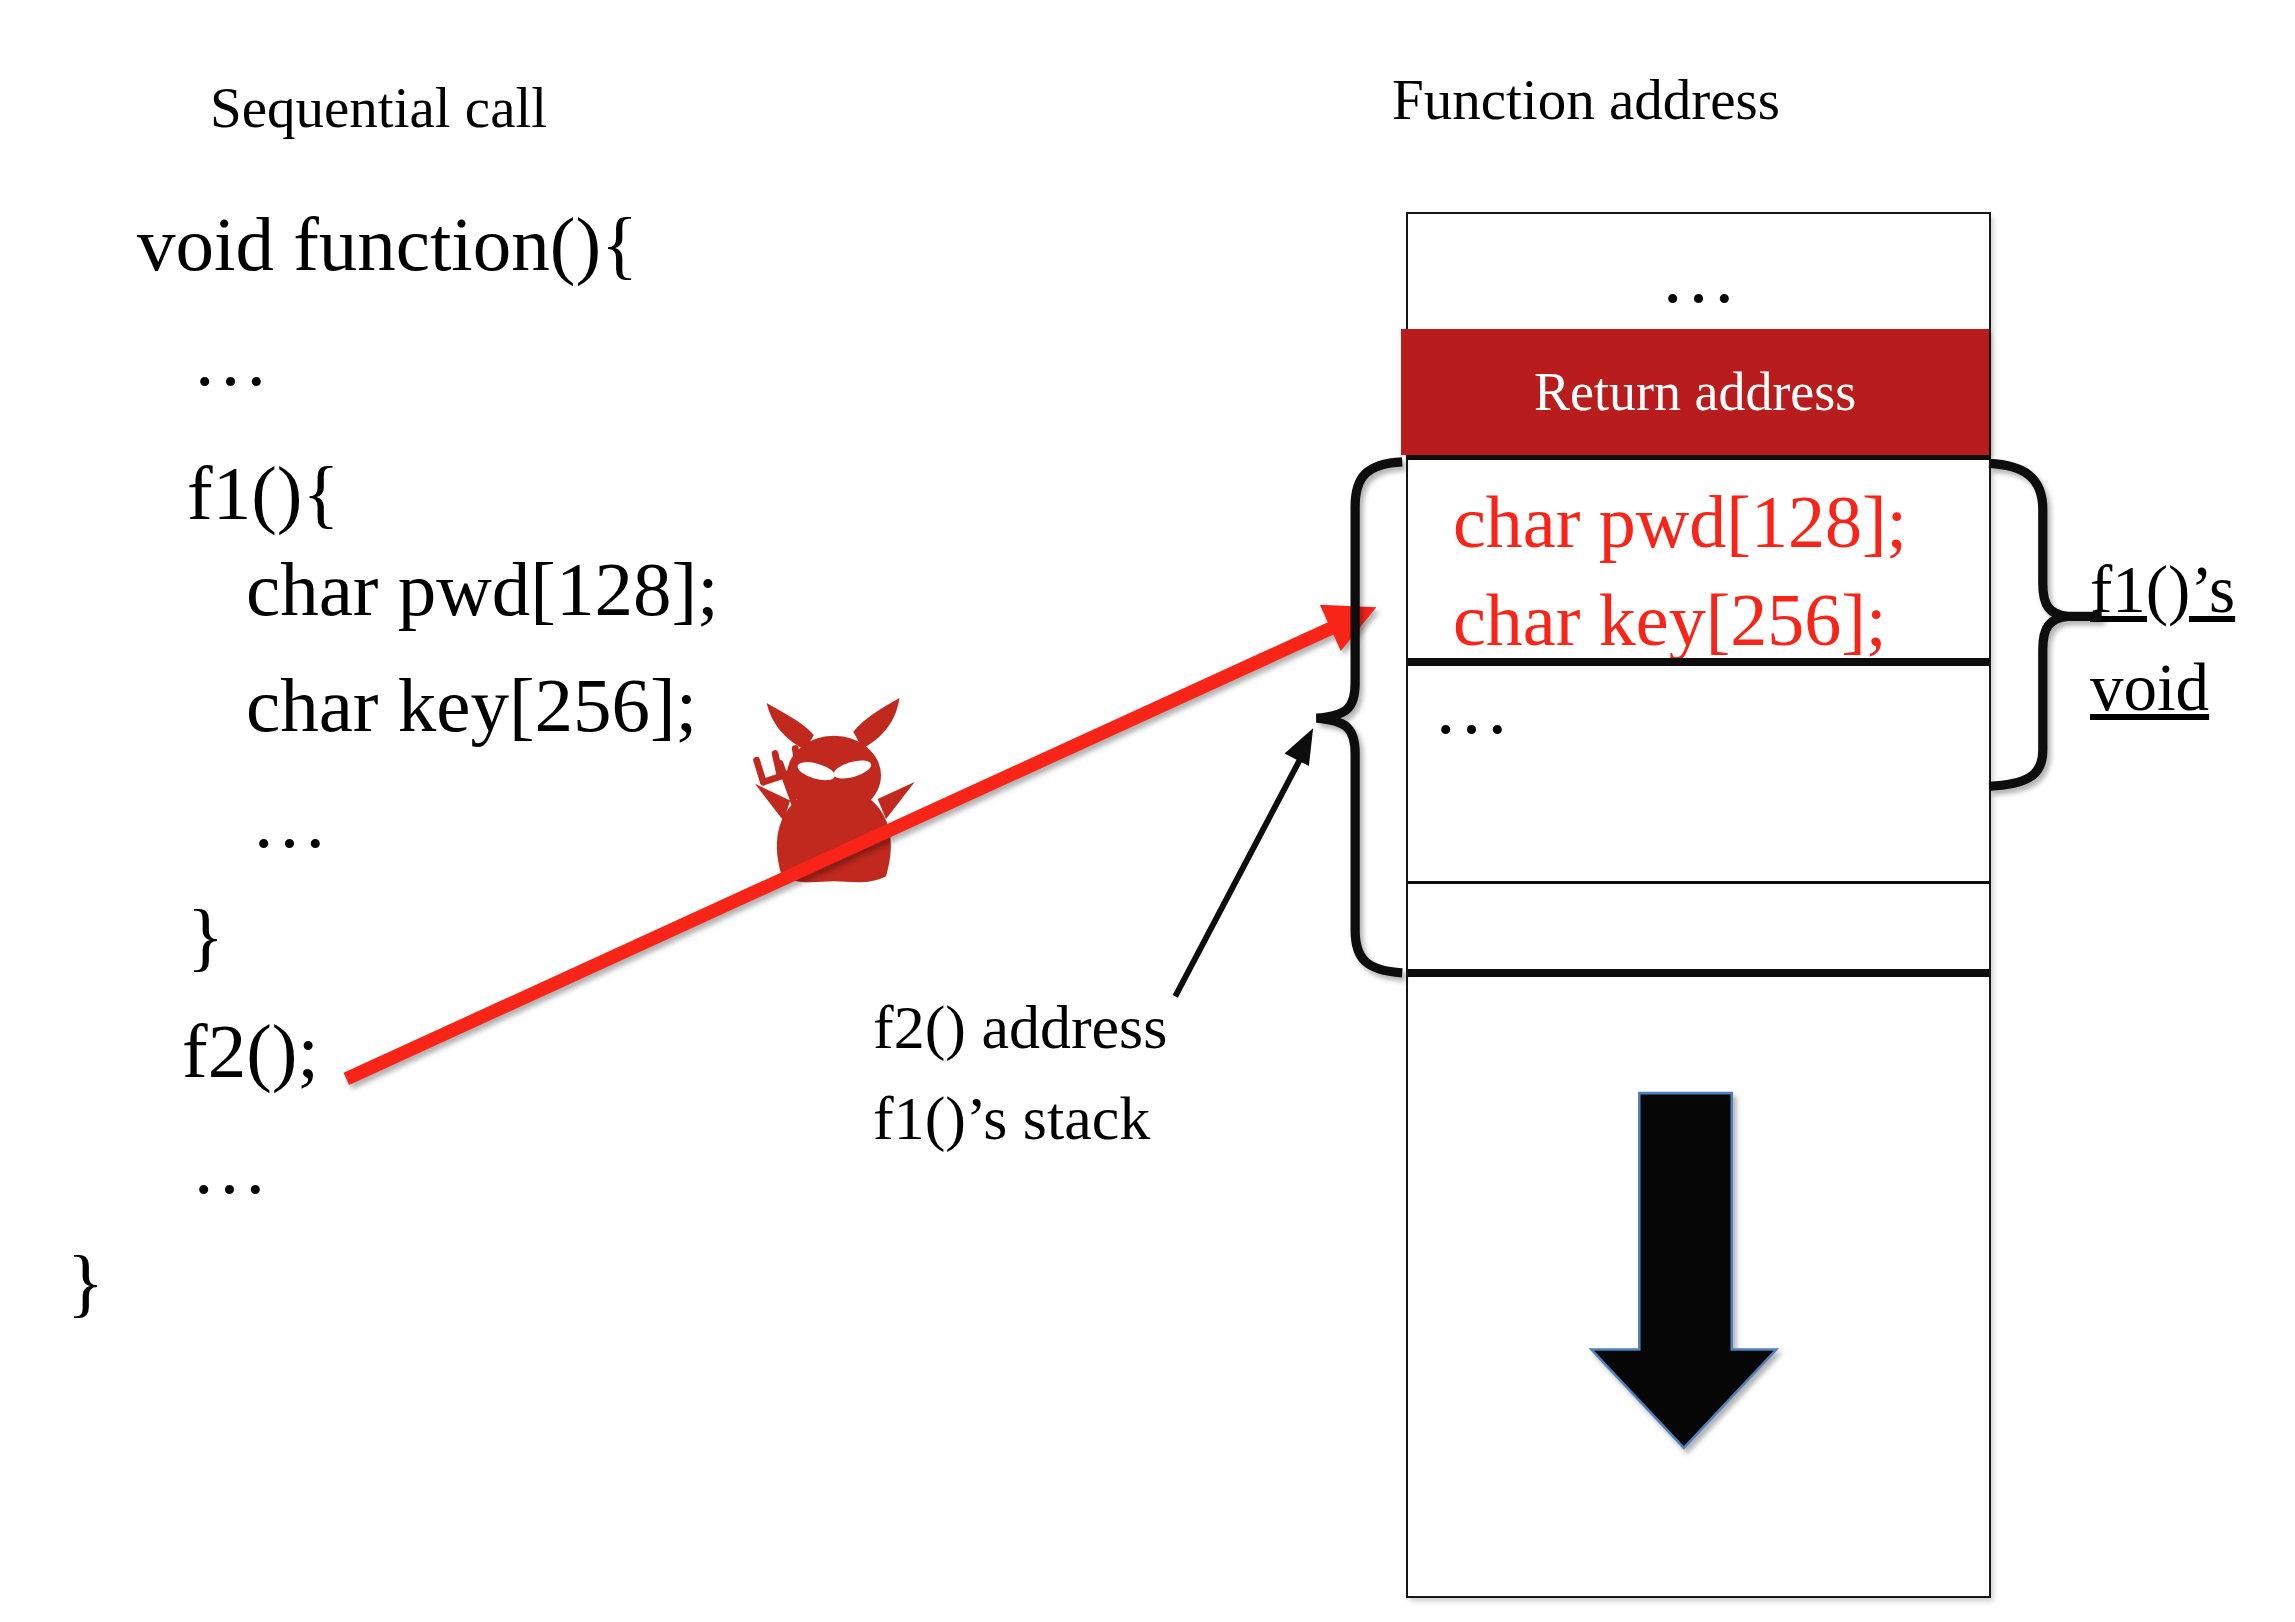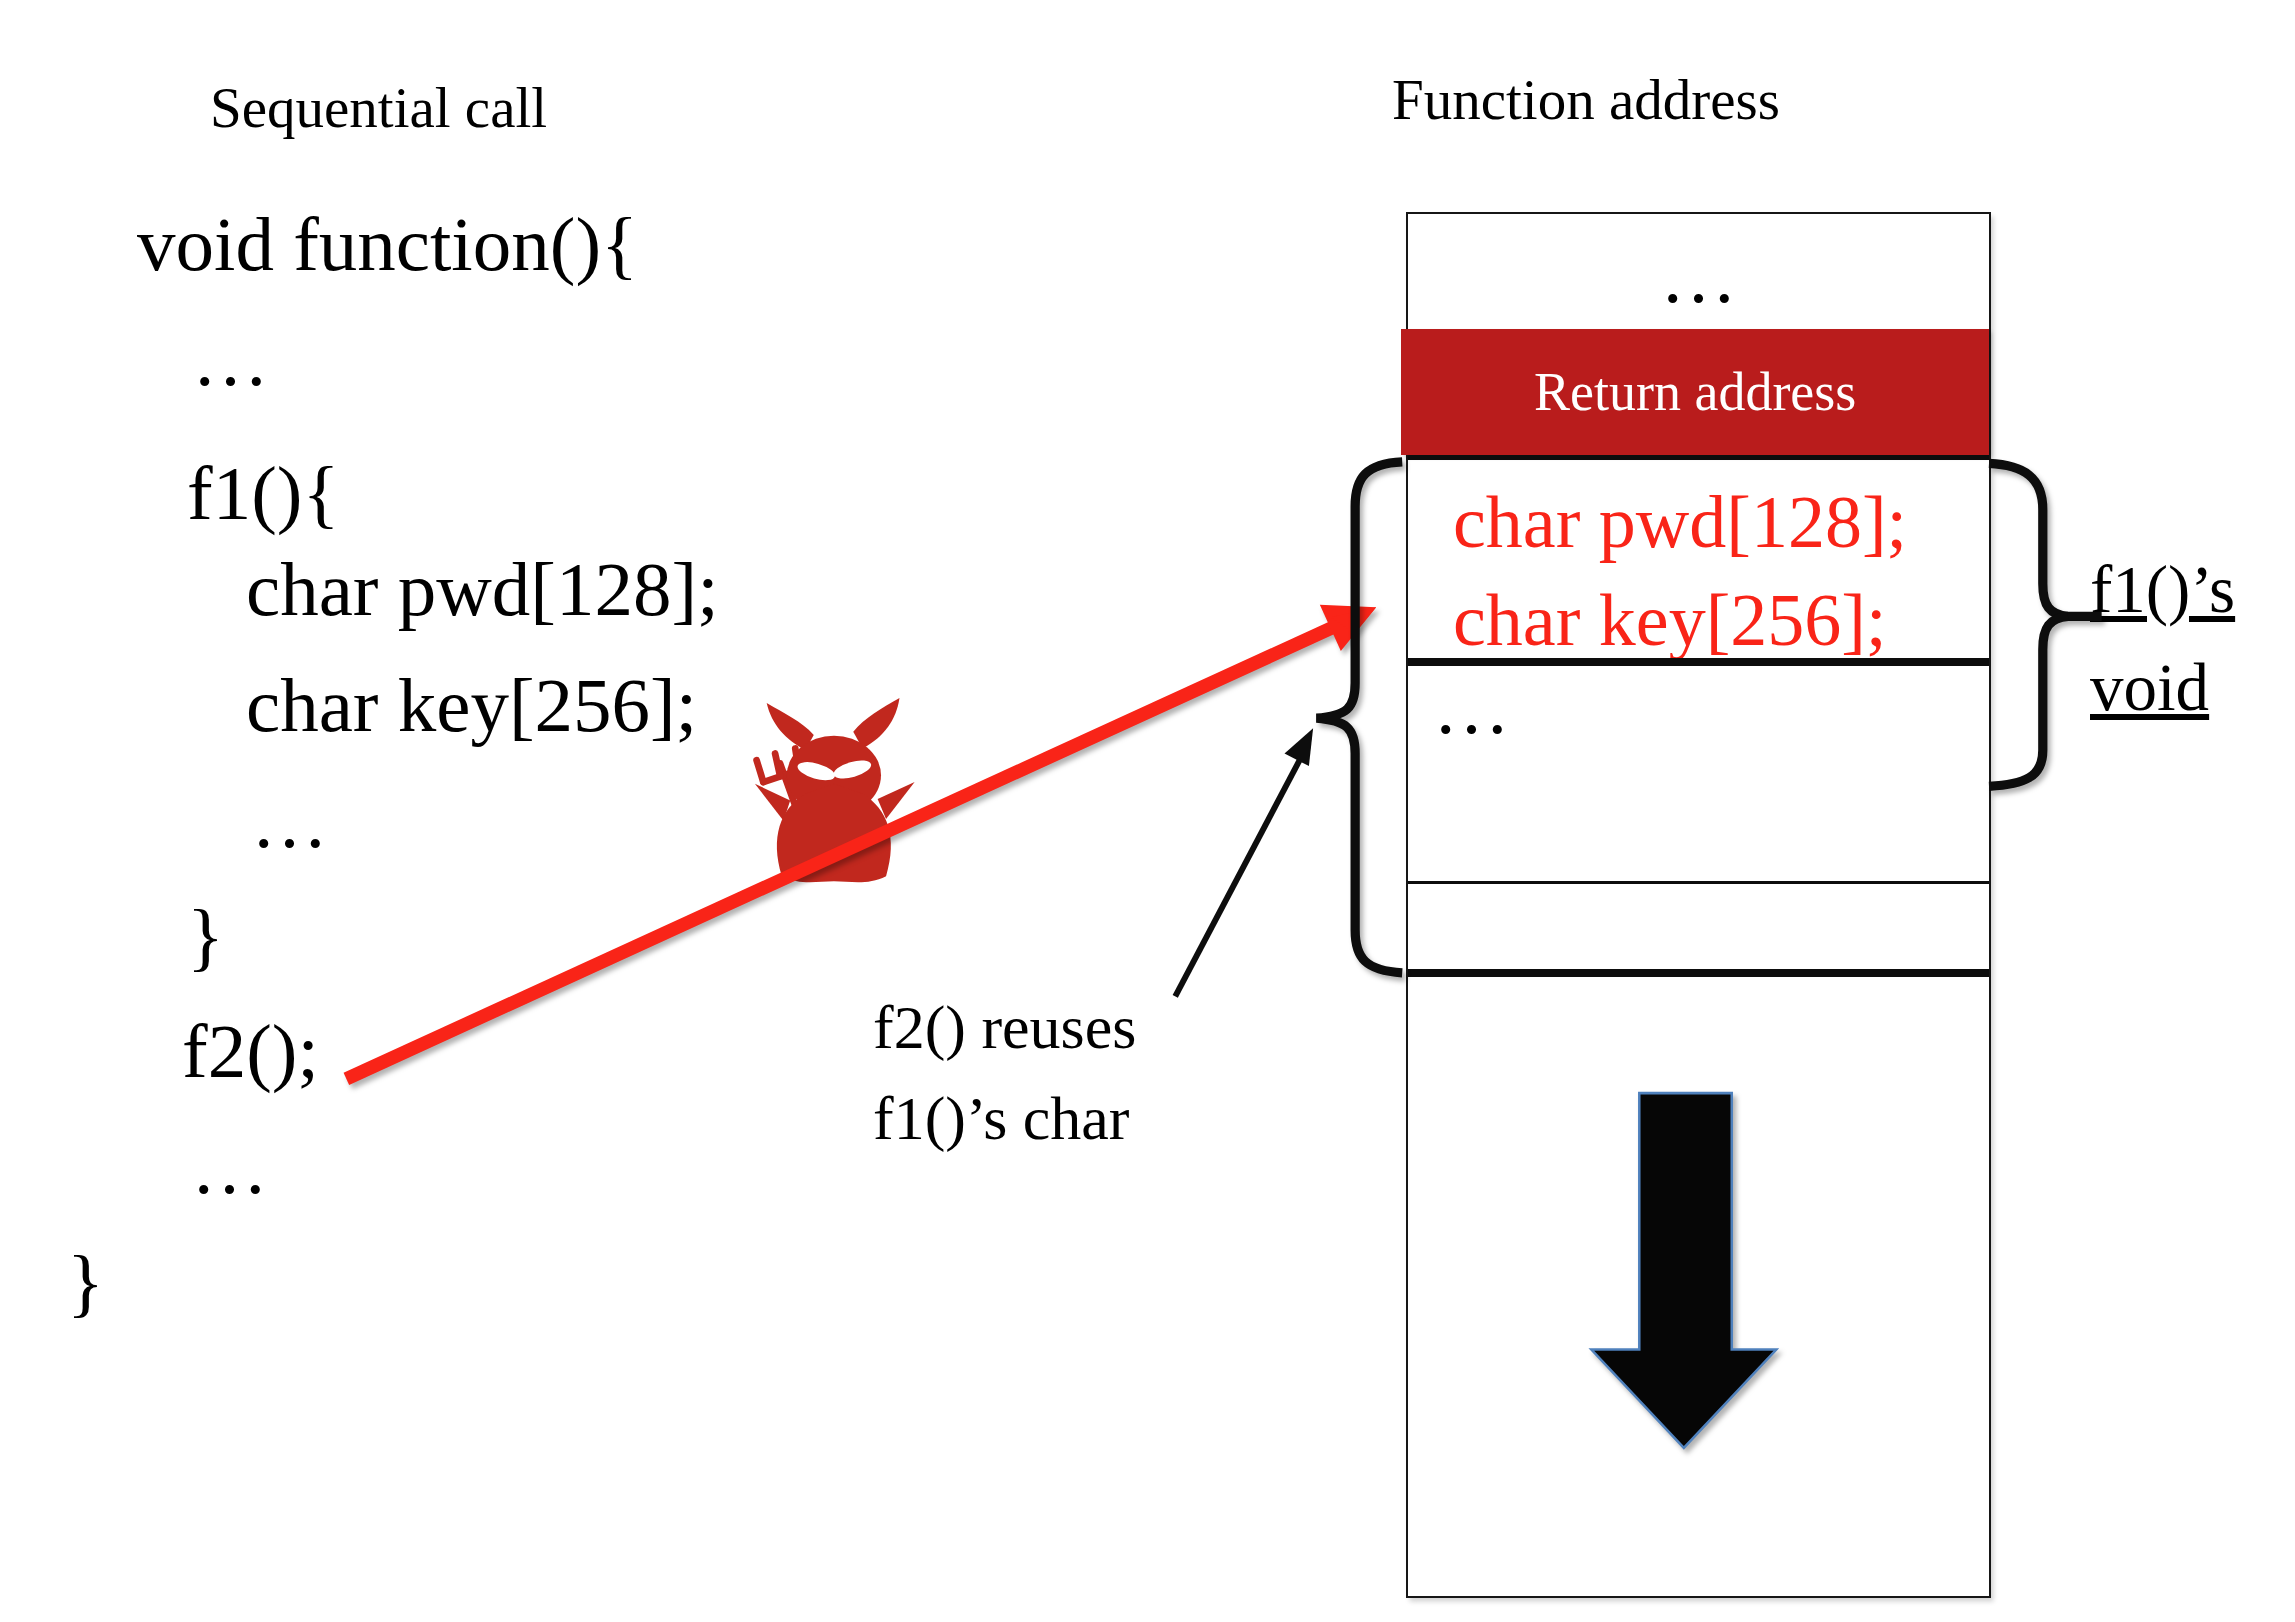--- a/index.html
+++ b/index.html
@@ -78,22 +78,22 @@
   <div class="hline line-c"></div>
   <div class="hline line-d"></div>
 </div>
 
 <div class="abs" id="f1-label">
   <div>f1()’s</div>
   <div>void</div>
 </div>
 
 <div class="abs" id="reuse-label">
-  <div>f2() reuses</div>
-  <div>f1()’s char</div>
+  <div>f2() address</div>
+  <div>f1()’s stack</div>
 </div>
 
 <svg id="overlay" class="abs" viewBox="0 0 2730 1930">
 
   <g class="shadowed">
     <polygon points="1950,1300 2060,1300 2060,1605 2113,1605 2003,1722 1893,1605 1950,1605" fill="#060606" stroke="#4f81bd" stroke-width="3"></polygon>
   </g>
 
   <g>
 

